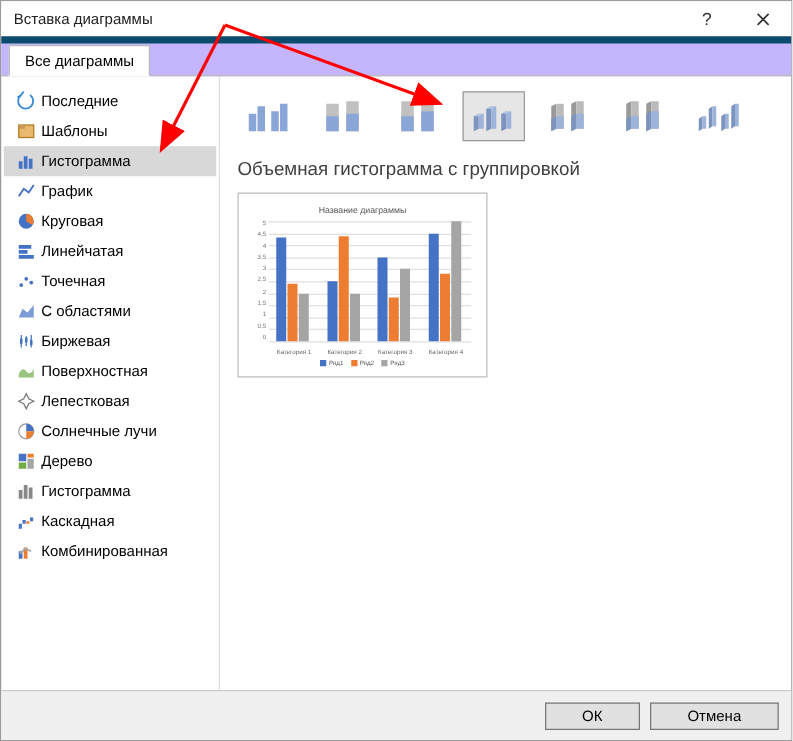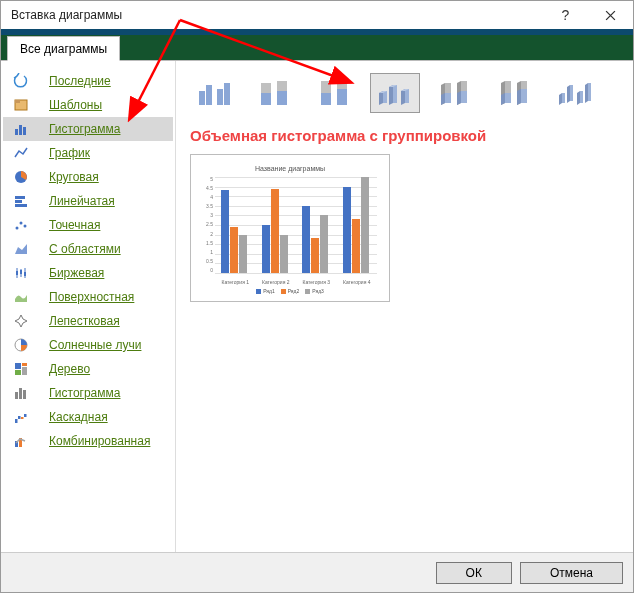--- a/index.html
+++ b/index.html
@@ -35,21 +35,21 @@
     color: #333;
   }
   .titlebar .winbtn.help { font-size: 14px; }
   .titlebar .winbtn.close svg { width: 11px; height: 11px; }
   .tabs {
     height: 26px;
     display: flex;
     align-items: flex-end;
     padding-left: 6px;
     border-bottom: 1px solid #bbb;
-    background: #14532d;
+    background: #c4b5fd;
   }
   .tab {
     padding: 5px 12px 4px 12px;
     border: 1px solid #bbb;
     border-bottom: 1px solid #fff;
     background: #fff;
     margin-bottom: -1px;
     font-size: 12px;
   }
   .body {
@@ -59,27 +59,26 @@
   }
   .sidebar {
     width: 175px;
     border-right: 1px solid #ddd;
     padding: 8px 2px;
     overflow-y: auto;
   }
   .side-item {
     display: flex;
     align-items: center;
-    gap: 20px;
+    gap: 4px;
     padding: 4px 8px 4px 10px;
     height: 24px;
-    color: #4d7c0f;
+    color: #000000;
     font-size: 12px;
     white-space: nowrap;
-    text-decoration: underline;
   }
   .side-item.selected { background: #d8d8d8; }
   .side-item .ico {
     width: 16px; height: 16px; flex: 0 0 16px;
     display: flex; align-items: center; justify-content: center;
   }
   .side-item .ico svg { width: 16px; height: 16px; }
   .main {
     flex: 1;
     padding: 12px 14px;
@@ -97,23 +96,22 @@
     border: 1px solid transparent;
     background: #fff;
   }
   .sub-btn.selected {
     border: 1px solid #9a9a9a;
     background: #e6e6e6;
   }
   .sub-btn svg { width: 40px; height: 32px; }
   .subtype-title {
     font-size: 15px;
-    color: #ef4444;
+    color: #404040;
     margin-bottom: 10px;
-    font-weight: bold;
   }
   .preview {
     border: 1px solid #bcbcbc;
     background: #fff;
     padding: 6px;
     width: 200px;
   }
   .preview-inner {
     width: 186px; height: 134px;
     position: relative;

